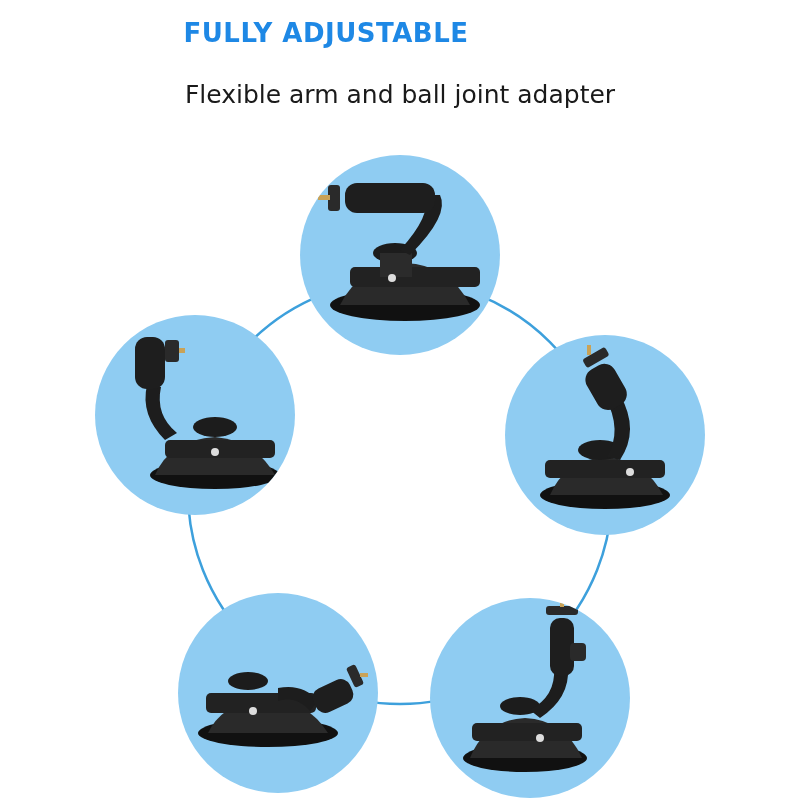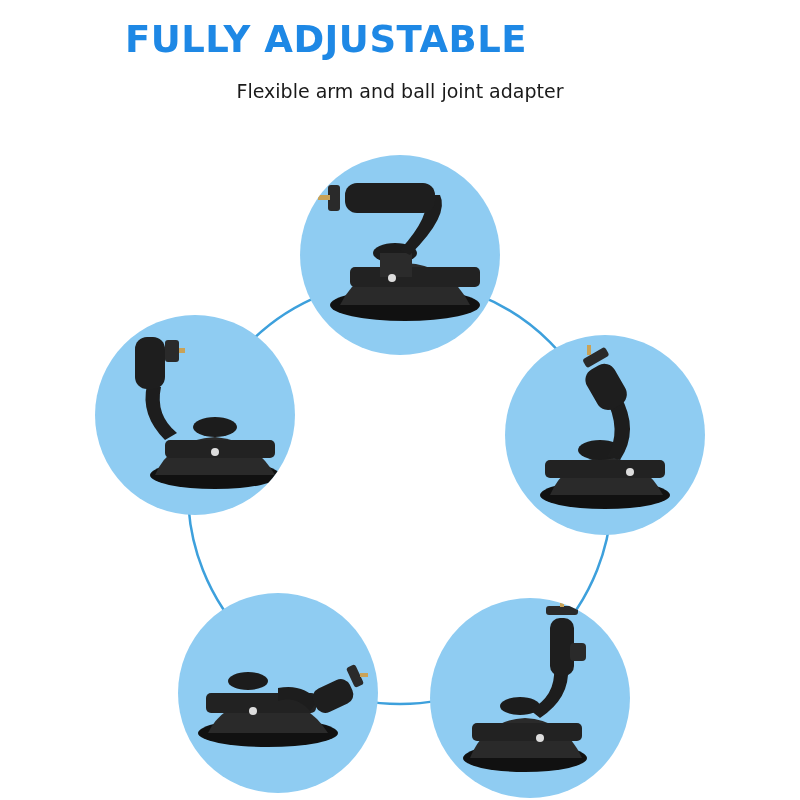--- a/index.html
+++ b/index.html
@@ -1,24 +1,24 @@
 <!DOCTYPE html>
 <html><head>
 <meta charset="utf-8">
 <style>
   html, body { margin: 0; padding: 0; background: #ffffff; }
   body { width: 800px; height: 800px; position: relative; overflow: hidden; font-family: "DejaVu Sans", sans-serif; }
   .title {
     position: absolute; left: 0; top: 18px; width: 652px; text-align: center;
-    font-family: "DejaVu Sans", sans-serif; font-weight: bold; font-size: 37px;
+    font-family: "DejaVu Sans", sans-serif; font-weight: bold; font-size: 26px;
     letter-spacing: 0.5px; color: #1e88e5;
   }
   .subtitle {
     position: absolute; left: 0; top: 80px; width: 800px; text-align: center;
-    font-family: "DejaVu Sans", sans-serif; font-size: 19px; color: #1a1a1a;
+    font-family: "DejaVu Sans", sans-serif; font-size: 25px; color: #1a1a1a;
   }
   .ring {
     position: absolute; left: 0; top: 0; width: 800px; height: 800px;
   }
   .bubble {
     position: absolute; width: 200px; height: 200px; border-radius: 50%;
     background: #8fccf2; overflow: hidden;
   }
   .bubble svg { position: absolute; left: 0; top: 0; width: 200px; height: 200px; }
 </style>

